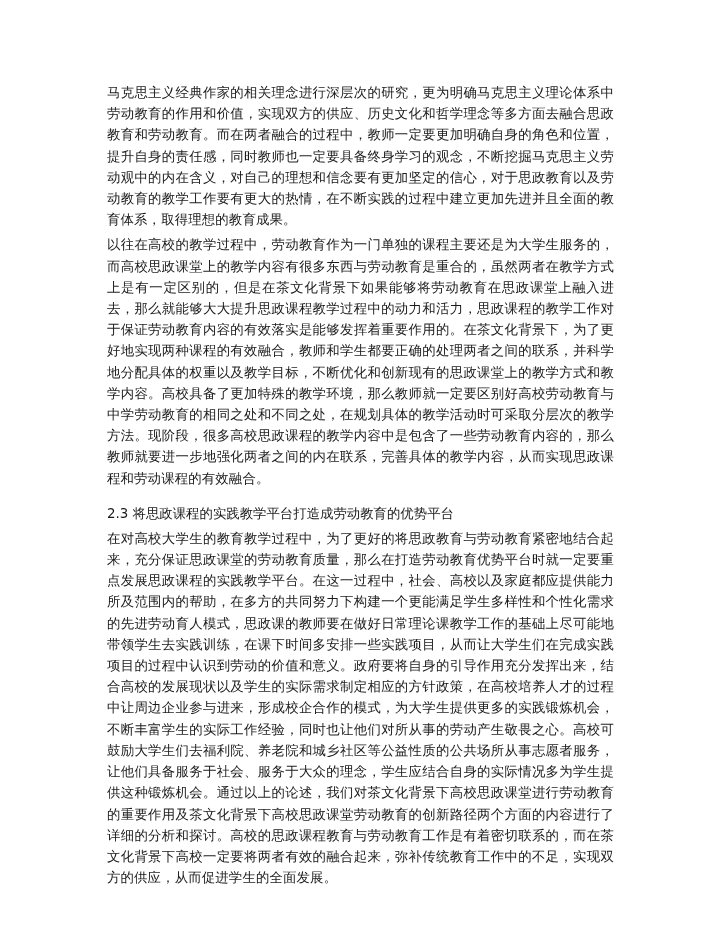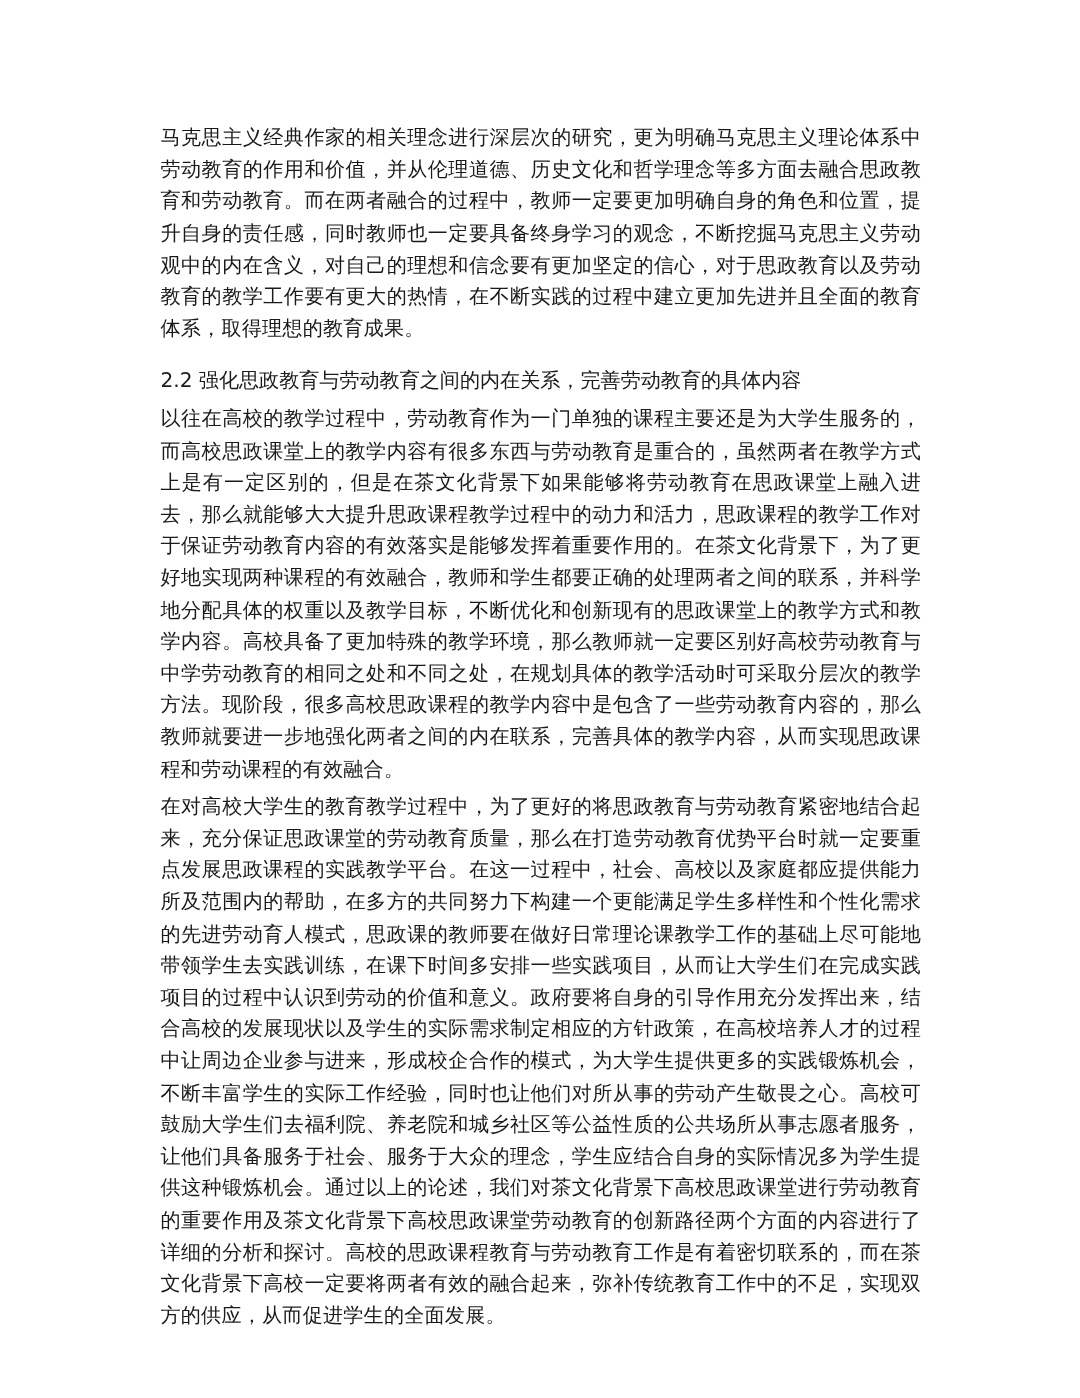--- a/index.html
+++ b/index.html
@@ -9,19 +9,19 @@
   .para { font-size: 13.4px; line-height: 21.2px; margin: 0; text-align: justify;
           text-justify: inter-character; letter-spacing: 0.15px; }
   .heading { font-size: 13.4px; line-height: 21px; margin: 0; }
   .gap-h-before { margin-top: 14px; }
   .gap-h-after { margin-top: 4px; }
 </style>
 </head>
 <body>
 
 <div class="page">
-  <p class="para">马克思主义经典作家的相关理念进行深层次的研究，更为明确马克思主义理论体系中劳动教育的作用和价值，并从伦理道德、历史文化和哲学理念等多方面去融合思政教育和劳动教育。而在两者融合的过程中，教师一定要更加明确自身的角色和位置，提升自身的责任感，同时教师也一定要具备终身学习的观念，不断挖掘马克思主义劳动观中的内在含义，对自己的理想和信念要有更加坚定的信心，对于思政教育以及劳动教育的教学工作要有更大的热情，在不断实践的过程中建立更加先进并且全面的教育体系，取得理想的教育成果。</p>
+  <p class="para">马克思主义经典作家的相关理念进行深层次的研究，更为明确马克思主义理论体系中劳动教育的作用和价值，实现双方的供应、历史文化和哲学理念等多方面去融合思政教育和劳动教育。而在两者融合的过程中，教师一定要更加明确自身的角色和位置，提升自身的责任感，同时教师也一定要具备终身学习的观念，不断挖掘马克思主义劳动观中的内在含义，对自己的理想和信念要有更加坚定的信心，对于思政教育以及劳动教育的教学工作要有更大的热情，在不断实践的过程中建立更加先进并且全面的教育体系，取得理想的教育成果。</p>
 
-  <p class="heading gap-h-before">2.2 强化思政教育与劳动教育之间的内在关系，完善劳动教育的具体内容</p>
   <p class="para gap-h-after">以往在高校的教学过程中，劳动教育作为一门单独的课程主要还是为大学生服务的，而高校思政课堂上的教学内容有很多东西与劳动教育是重合的，虽然两者在教学方式上是有一定区别的，但是在茶文化背景下如果能够将劳动教育在思政课堂上融入进去，那么就能够大大提升思政课程教学过程中的动力和活力，思政课程的教学工作对于保证劳动教育内容的有效落实是能够发挥着重要作用的。在茶文化背景下，为了更好地实现两种课程的有效融合，教师和学生都要正确的处理两者之间的联系，并科学地分配具体的权重以及教学目标，不断优化和创新现有的思政课堂上的教学方式和教学内容。高校具备了更加特殊的教学环境，那么教师就一定要区别好高校劳动教育与中学劳动教育的相同之处和不同之处，在规划具体的教学活动时可采取分层次的教学方法。现阶段，很多高校思政课程的教学内容中是包含了一些劳动教育内容的，那么教师就要进一步地强化两者之间的内在联系，完善具体的教学内容，从而实现思政课程和劳动课程的有效融合。</p>
 
+  <p class="heading gap-h-before">2.3 将思政课程的实践教学平台打造成劳动教育的优势平台</p>
   <p class="para gap-h-after">在对高校大学生的教育教学过程中，为了更好的将思政教育与劳动教育紧密地结合起来，充分保证思政课堂的劳动教育质量，那么在打造劳动教育优势平台时就一定要重点发展思政课程的实践教学平台。在这一过程中，社会、高校以及家庭都应提供能力所及范围内的帮助，在多方的共同努力下构建一个更能满足学生多样性和个性化需求的先进劳动育人模式，思政课的教师要在做好日常理论课教学工作的基础上尽可能地带领学生去实践训练，在课下时间多安排一些实践项目，从而让大学生们在完成实践项目的过程中认识到劳动的价值和意义。政府要将自身的引导作用充分发挥出来，结合高校的发展现状以及学生的实际需求制定相应的方针政策，在高校培养人才的过程中让周边企业参与进来，形成校企合作的模式，为大学生提供更多的实践锻炼机会，不断丰富学生的实际工作经验，同时也让他们对所从事的劳动产生敬畏之心。高校可鼓励大学生们去福利院、养老院和城乡社区等公益性质的公共场所从事志愿者服务，让他们具备服务于社会、服务于大众的理念，学生应结合自身的实际情况多为学生提供这种锻炼机会。通过以上的论述，我们对茶文化背景下高校思政课堂进行劳动教育的重要作用及茶文化背景下高校思政课堂劳动教育的创新路径两个方面的内容进行了详细的分析和探讨。高校的思政课程教育与劳动教育工作是有着密切联系的，而在茶文化背景下高校一定要将两者有效的融合起来，弥补传统教育工作中的不足，实现双方的供应，从而促进学生的全面发展。</p>
 </div>
 
 </body></html>

